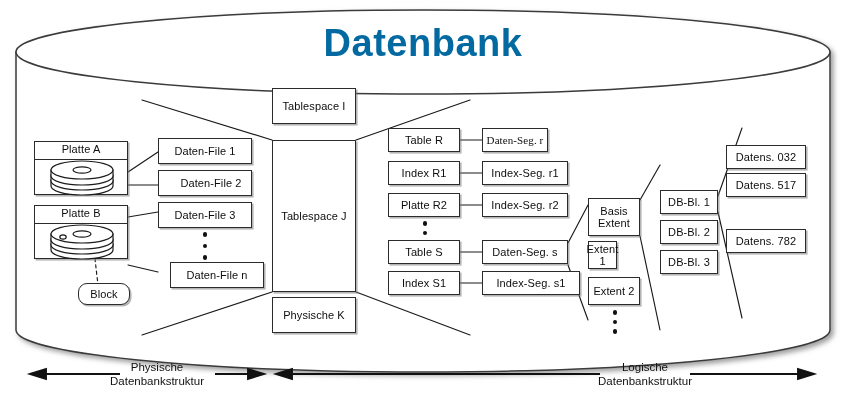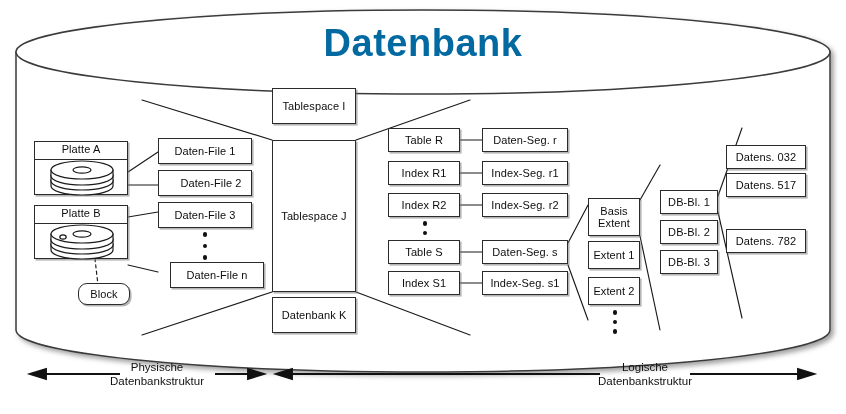--- a/index.html
+++ b/index.html
@@ -110,44 +110,44 @@
   <div class="nbox" style="left:158px;top:202px;width:94px;height:26px;">Daten-File 3</div>
   <div class="dots" style="left:200px;top:232px;width:10px;height:28px;">
     <i></i>
       <i></i>
       <i></i>
   </div>
   <div class="nbox" style="left:170px;top:262px;width:94px;height:26px;">Daten-File n</div>
 
   <div class="nbox" style="left:272px;top:88px;width:84px;height:36px;">Tablespace I</div>
   <div class="nbox" style="left:272px;top:140px;width:84px;height:152px;">Tablespace J</div>
-  <div class="nbox" style="left:272px;top:297px;width:84px;height:36px;">Datenbank K</div>
+  <div class="nbox" style="left:272px;top:297px;width:84px;height:36px;">Physische K</div>
 
   <div class="nbox" style="left:388px;top:128px;width:72px;height:24px;">Table R</div>
   <div class="nbox" style="left:388px;top:161px;width:72px;height:24px;">Index R1</div>
-  <div class="nbox" style="left:388px;top:193px;width:72px;height:24px;">Index R2</div>
+  <div class="nbox" style="left:388px;top:193px;width:72px;height:24px;">Platte R2</div>
   <div class="dots" style="left:420px;top:221px;width:10px;height:24px;">
     <i></i>
       <i></i>
       <i></i>
   </div>
   <div class="nbox" style="left:388px;top:240px;width:72px;height:24px;">Table S</div>
   <div class="nbox" style="left:388px;top:271px;width:72px;height:24px;">Index S1</div>
 
-  <div class="nbox" style="left:482px;top:128px;width:86px;height:24px;">Daten-Seg. r</div>
+  <div class="nbox" style="left:482px;top:128px;width:66px;height:24px;font-family:Liberation Serif, serif;">Daten-Seg. r</div>
   <div class="nbox" style="left:482px;top:161px;width:86px;height:24px;">Index-Seg. r1</div>
   <div class="nbox" style="left:482px;top:193px;width:86px;height:24px;">Index-Seg. r2</div>
   <div class="nbox" style="left:482px;top:240px;width:86px;height:24px;">Daten-Seg. s</div>
-  <div class="nbox" style="left:482px;top:271px;width:86px;height:24px;">Index-Seg. s1</div>
+  <div class="nbox" style="left:482px;top:271px;width:98px;height:24px;">Index-Seg. s1</div>
 
   <div class="nbox two" style="left:588px;top:198px;width:52px;height:38px;">
     <span>Basis</span>
     <span>Extent</span>
   </div>
-  <div class="nbox" style="left:588px;top:241px;width:52px;height:28px;">Extent 1</div>
+  <div class="nbox" style="left:588px;top:241px;width:29px;height:28px;">Extent 1</div>
   <div class="nbox" style="left:588px;top:277px;width:52px;height:28px;">Extent 2</div>
   <div class="dots" style="left:610px;top:310px;width:10px;height:24px;">
     <i></i>
       <i></i>
       <i></i>
   </div>
 
   <div class="nbox" style="left:660px;top:190px;width:58px;height:24px;text-align:center;">DB-Bl. 1</div>
   <div class="nbox" style="left:660px;top:220px;width:58px;height:24px;">DB-Bl. 2</div>
   <div class="nbox" style="left:660px;top:250px;width:58px;height:24px;">DB-Bl. 3</div>

